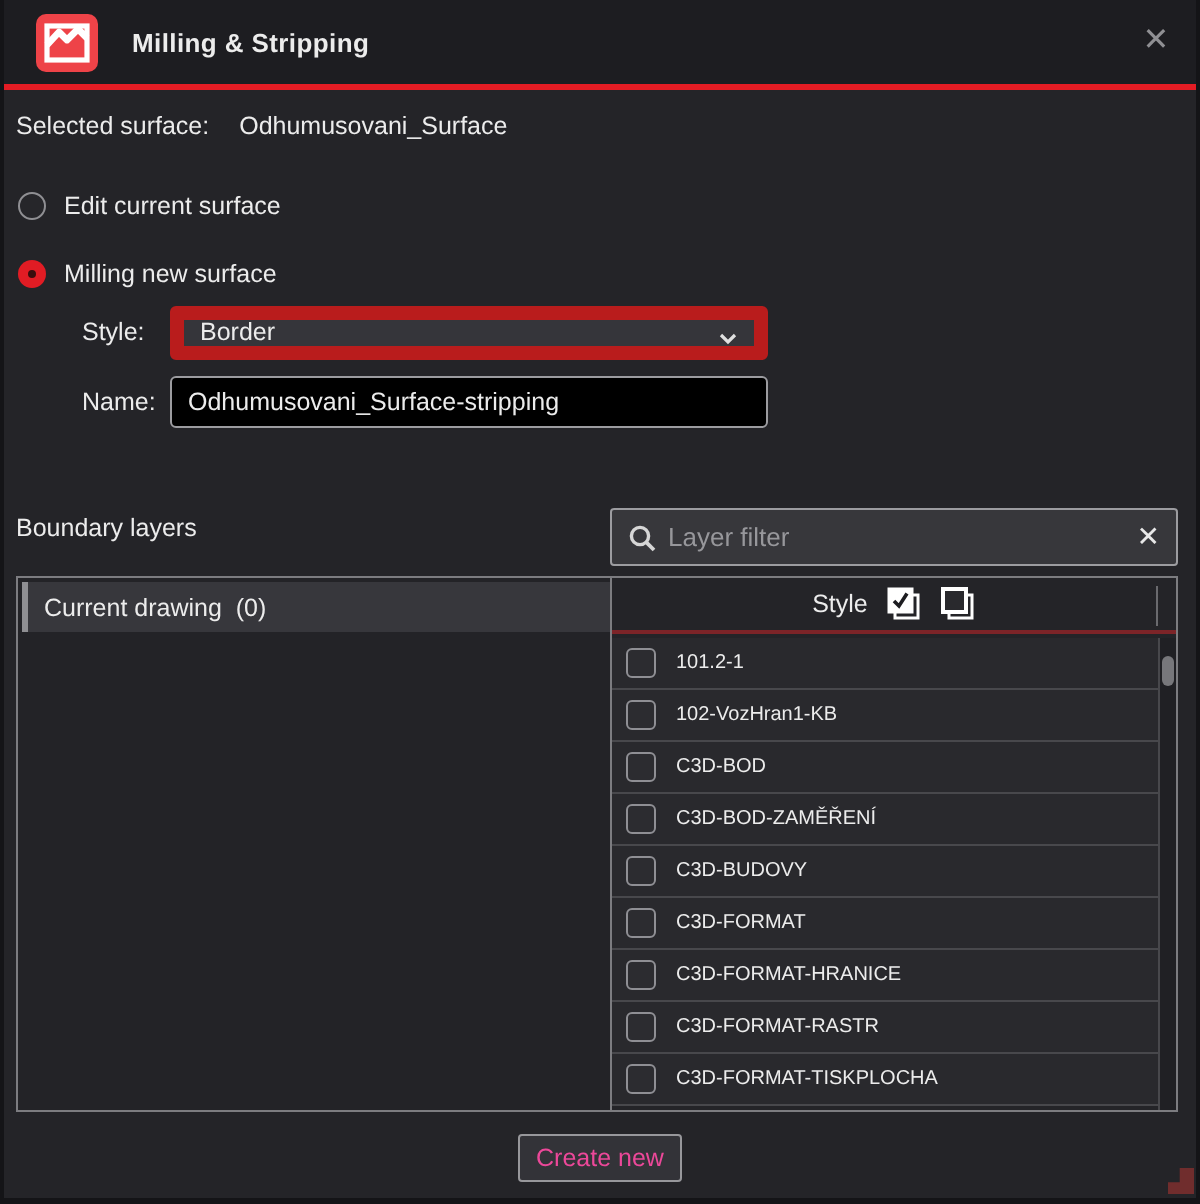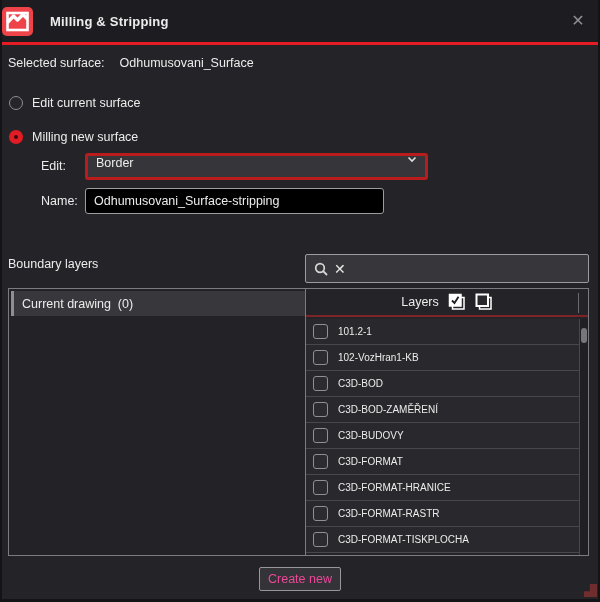--- a/index.html
+++ b/index.html
@@ -8,21 +8,21 @@
     font-family: "Liberation Sans", "DejaVu Sans", sans-serif;
     background: #242428;
     color: #ececec;
     overflow: hidden;
   }
   .window { position: relative; width: 600px; height: 602px; background: #242428; }
 
   
   .titlebar {
     position: absolute; top: 0; left: 0; width: 600px; height: 42px;
-    background: #1d1d21; display: flex; align-items: center; padding-left: 2px;
+    background: #1d1d21; display: flex; align-items: center; padding-left: 18px;
   }
   .app-icon { width: 31px; height: 29px; border-radius: 5px; background: #ee4348;
     display: flex; align-items: center; justify-content: center; flex-shrink: 0; }
   .titlebar-title { font-size: 13px; font-weight: bold; margin-left: 17px; letter-spacing: .2px; }
   .close-btn {
     position: absolute; right: 13px; top: 12px; width: 18px; height: 18px;
     color: #8f8f93; font-size: 16px; line-height: 18px; text-align: center; cursor: pointer;
   }
   .redline { position: absolute; top: 42px; left: 0; width: 600px; height: 3px; background: #e41c24; }
 
@@ -38,23 +38,23 @@
   .radio.off { border: 1.5px solid #8f8f93; background: #26262a; }
   .radio.on { background: #e11c24; position: relative; }
   .radio.on::after { content:""; position: absolute; left: 5px; top: 5px; width: 4px; height: 4px;
     border-radius: 50%; background: #3a0d0d; }
 
   
   .field-label { position: absolute; left: 41px; font-size: 12.5px; }
   .lbl-style { top: 159px; }
   .lbl-name { top: 194px; }
   .select-box {
-    position: absolute; left: 85px; top: 153px; width: 343px; height: 27px;
-    background: #35353a; border: 3px solid #b91c1c; border-radius: 3px;
-    display: flex; align-items: flex-start; padding: 0 8px; font-size: 12.5px; cursor: pointer;
+    position: absolute; left: 85px; top: 153px; width: 299px; height: 27px;
+    background: #35353a; border: 7px solid #b91c1c; border-radius: 3px;
+    display: flex; align-items: flex-end; padding: 0 8px; font-size: 12.5px; cursor: pointer;
   }
   .select-box .chev { margin-left: auto; display: flex; }
   .text-input {
     position: absolute; left: 85px; top: 188px; width: 299px; height: 26px;
     background: #000000; border: 1px solid #9c9ca0; border-radius: 3px;
     color: #ececec; font-size: 12.5px; padding: 0 8px;
     font-family: "Liberation Sans", sans-serif;
   }
 
   
@@ -152,50 +152,51 @@
 
   <div class="radio-row r1">
     <span class="radio off"></span>
     <span>Edit current surface</span>
   </div>
   <div class="radio-row r2">
     <span class="radio on"></span>
     <span>Milling new surface</span>
   </div>
 
-  <div class="field-label lbl-style">Edit:</div>
+  <div class="field-label lbl-style">Style:</div>
   <div class="select-box">
     <span>Border</span>
     <span class="chev">
       <svg width="10" height="7" viewBox="0 0 10 7">
           <path d="M1.5 1.5 L5 5 L8.5 1.5" fill="none" stroke="#e0e0e0" stroke-width="1.6"></path>
         </svg>
     </span>
   </div>
 
   <div class="field-label lbl-name">Name:</div>
   <input class="text-input" type="text" value="Odhumusovani_Surface-stripping" style="">
 
   <div class="boundary-label">Boundary layers</div>
 
   <div class="search-box">
     <svg width="14" height="14" viewBox="0 0 14 14">
       <circle cx="6" cy="6" r="4.3" fill="none" stroke="#d6d6d6" stroke-width="1.7"></circle>
       <line x1="9.2" y1="9.2" x2="13" y2="13" stroke="#d6d6d6" stroke-width="1.9"></line>
     </svg>
+    <input type="text" placeholder="Layer filter" style="">
     <span class="search-clear">✕</span>
   </div>
 
   <div class="left-panel">
     <div class="left-sel-row">Current drawing  (0)</div>
   </div>
 
   <div class="right-panel">
     <div class="layers-header">
-      <span>Layers</span>
+      <span>Style</span>
       <svg width="18" height="18" viewBox="0 0 18 18" style="cursor:pointer">
         <rect x="4.5" y="4.5" width="11.5" height="11.5" fill="none" stroke="#ffffff" stroke-width="1.5"></rect>
         <rect x="1.5" y="1.5" width="11.5" height="11.5" fill="#ffffff" stroke="#ffffff" stroke-width="1.5"></rect>
         <path d="M4 7.5 L6.5 10 L10.5 3.8" fill="none" stroke="#1d1d21" stroke-width="1.8"></path>
       </svg>
       <svg width="18" height="18" viewBox="0 0 18 18" style="cursor:pointer">
         <rect x="4.5" y="4.5" width="11.5" height="11.5" fill="none" stroke="#ffffff" stroke-width="1.5"></rect>
         <rect x="1.5" y="1.5" width="11.5" height="11.5" fill="#29292d" stroke="#ffffff" stroke-width="2"></rect>
       </svg>
       <span class="col-divider"></span>

